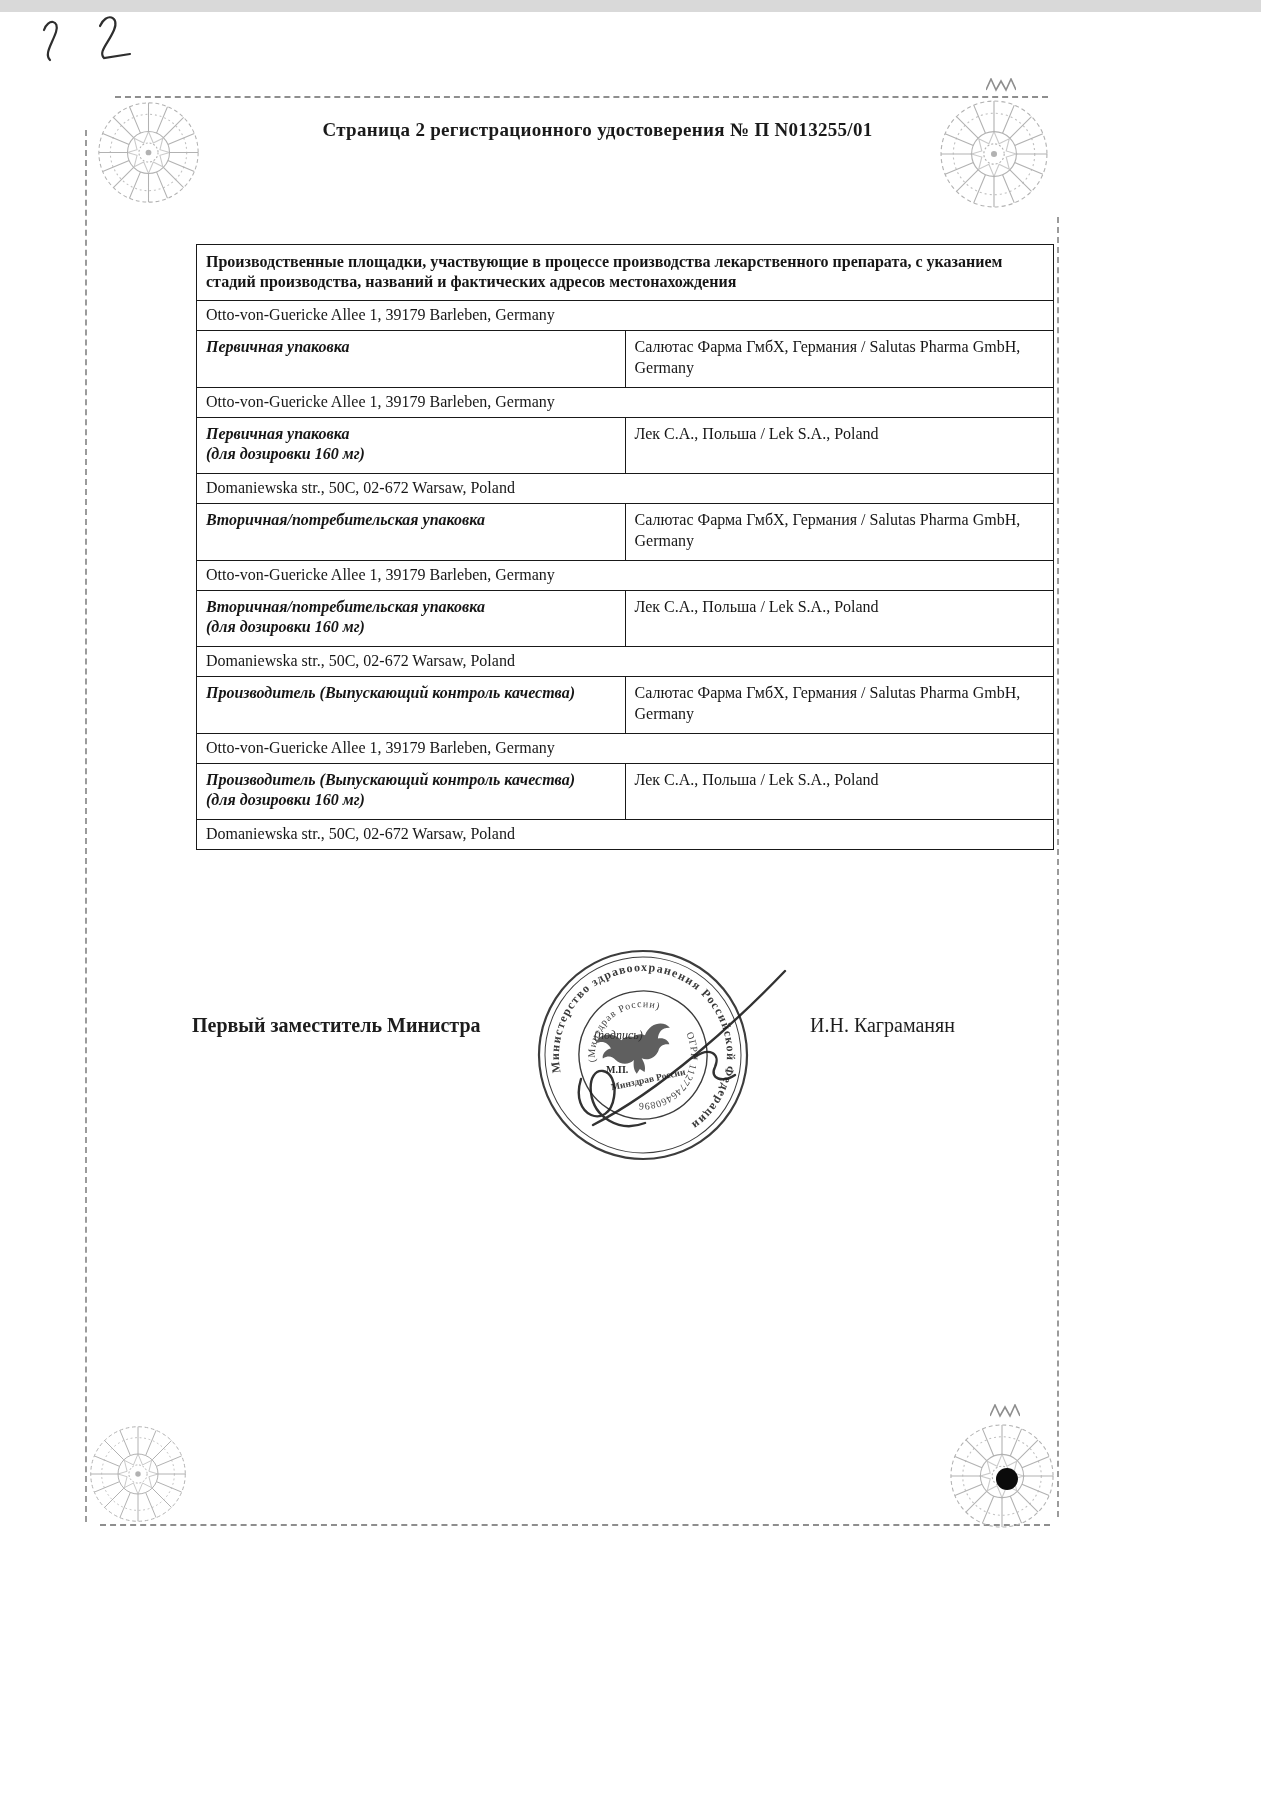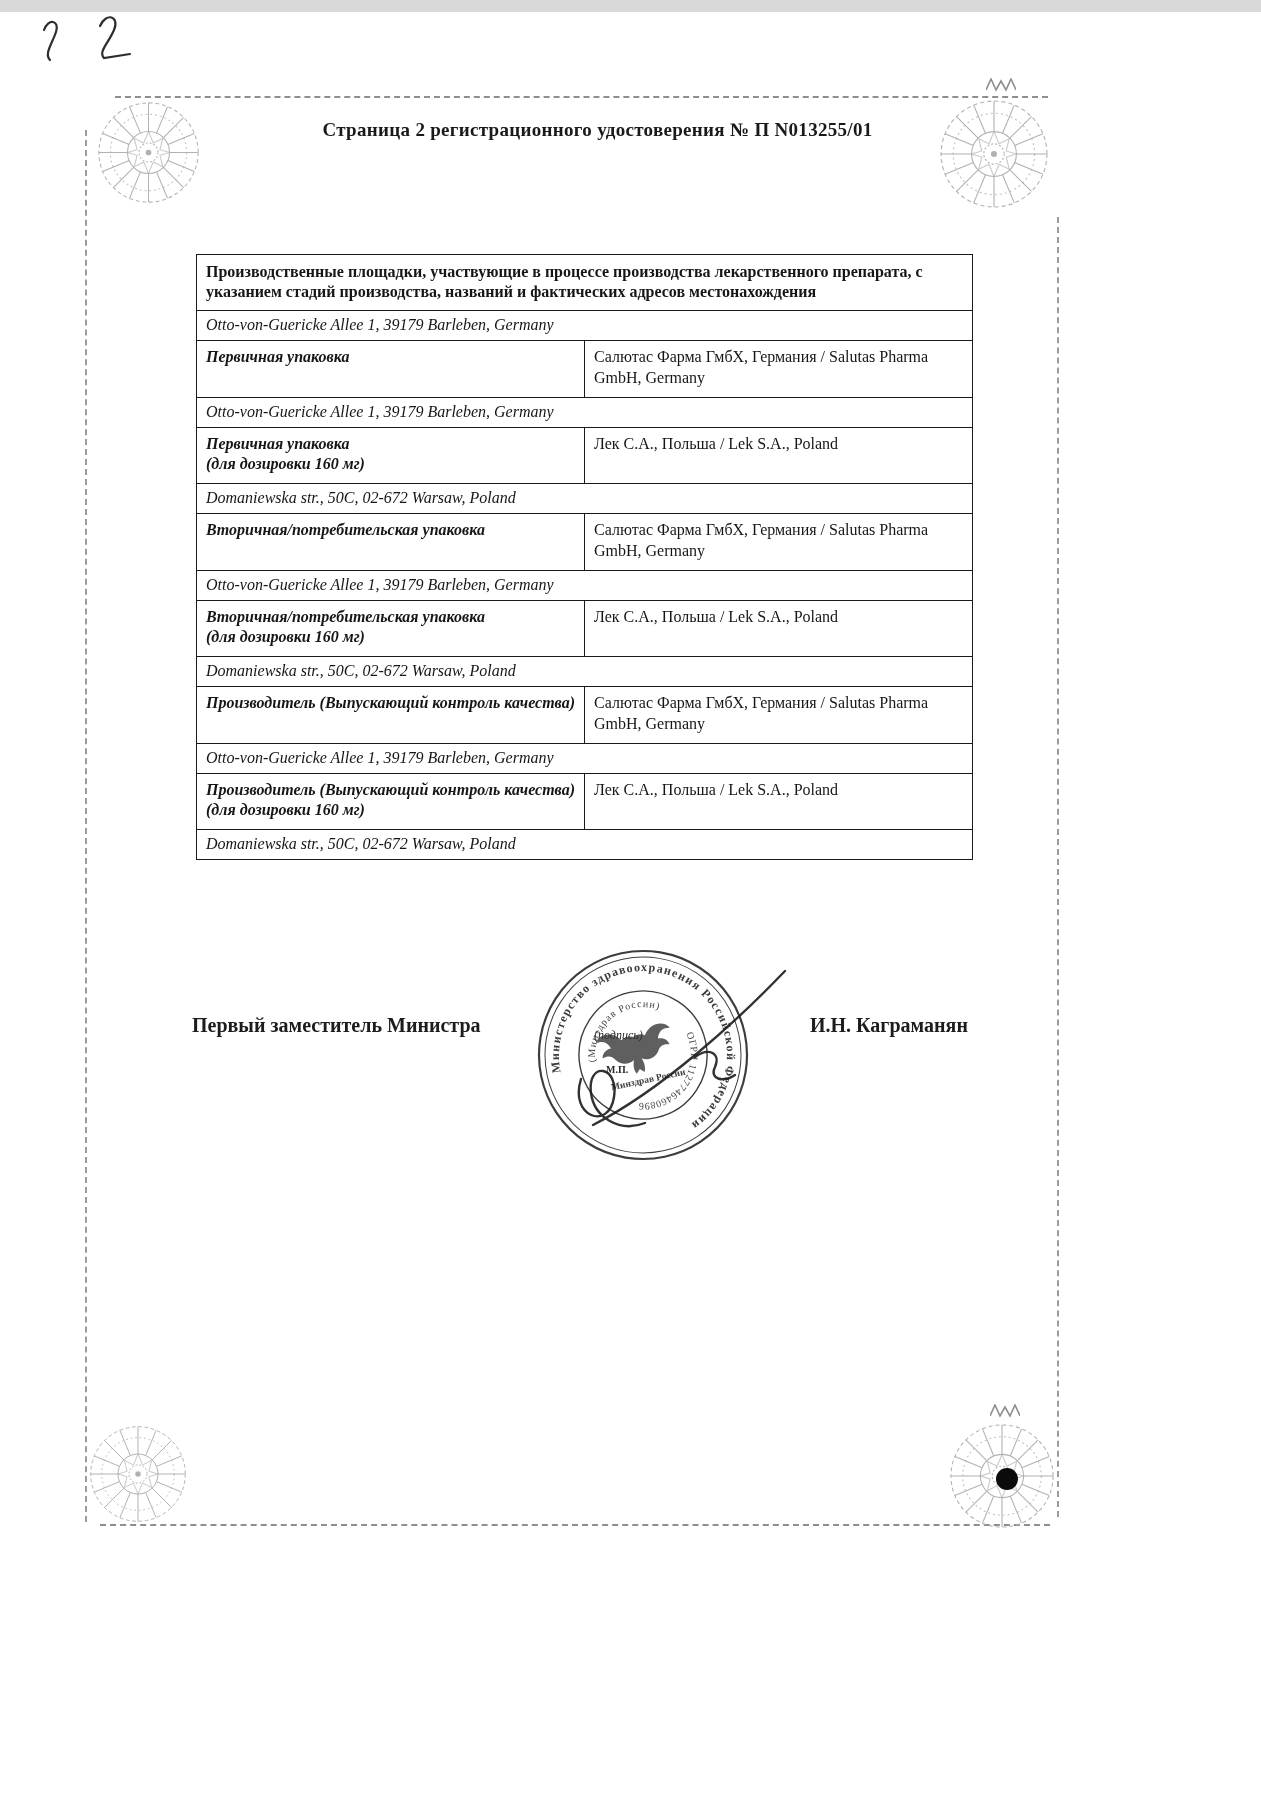--- a/index.html
+++ b/index.html
@@ -25,34 +25,34 @@
   .crown.br{left:990px;top:1392px;}
   .handmark{position:absolute;left:14px;top:2px;}
   .black-dot{position:absolute;left:996px;top:1456px;width:22px;height:22px;border-radius:50%;background:#0b0b0b;}
 
   .header{
     position:absolute;top:107px;left:65px;width:1065px;text-align:center;
     font-size:19px;font-weight:700;letter-spacing:.3px;color:#1a1a1a;
   }
 
   .reg-table{
-    position:absolute;left:196px;top:242px;width:777px;
+    position:absolute;left:196px;top:232px;width:858px;
     border-collapse:collapse;table-layout:fixed;
   }
   .reg-table td{
     border:1.6px solid #191919;padding:4px 9px;
     font-size:16px;line-height:1.26;vertical-align:top;color:#161616;
   }
   .title-cell{font-weight:700;font-size:16.5px;padding:7px 9px 8px 9px !important;}
   .stage-cell{width:437px;font-style:italic;font-weight:700;padding:6px 9px 9px 9px !important;}
   .mfr-cell{padding:6px 9px 9px 9px !important;}
-  .addr-cell{padding:4px 9px 5px 9px !important;font-style:italic;}
+  .addr-cell{padding:4px 9px 5px 9px !important;}
 
   .sig-title{position:absolute;left:192px;top:1002px;font-size:20px;font-weight:700;z-index:1;}
-  .sig-name{position:absolute;left:810px;top:1002px;font-size:20px;font-weight:700;z-index:1;}
+  .sig-name{position:absolute;left:810px;top:1002px;font-size:20px;font-weight:400;z-index:1;}
   .sig-caption{position:absolute;left:594px;top:1016px;font-size:12px;font-style:italic;z-index:1;color:#2a2a2a;}
   .mp-label{position:absolute;left:606px;top:1052px;font-size:10px;font-weight:700;z-index:1;color:#2a2a2a;}
 
   .stamp-wrap{
     position:absolute;left:518px;top:918px;width:250px;height:250px;
     transform:rotate(-12deg);z-index:2;opacity:.92;
   }
   .sig-scribble{position:absolute;left:545px;top:925px;z-index:3;}
 </style>
 </head>

